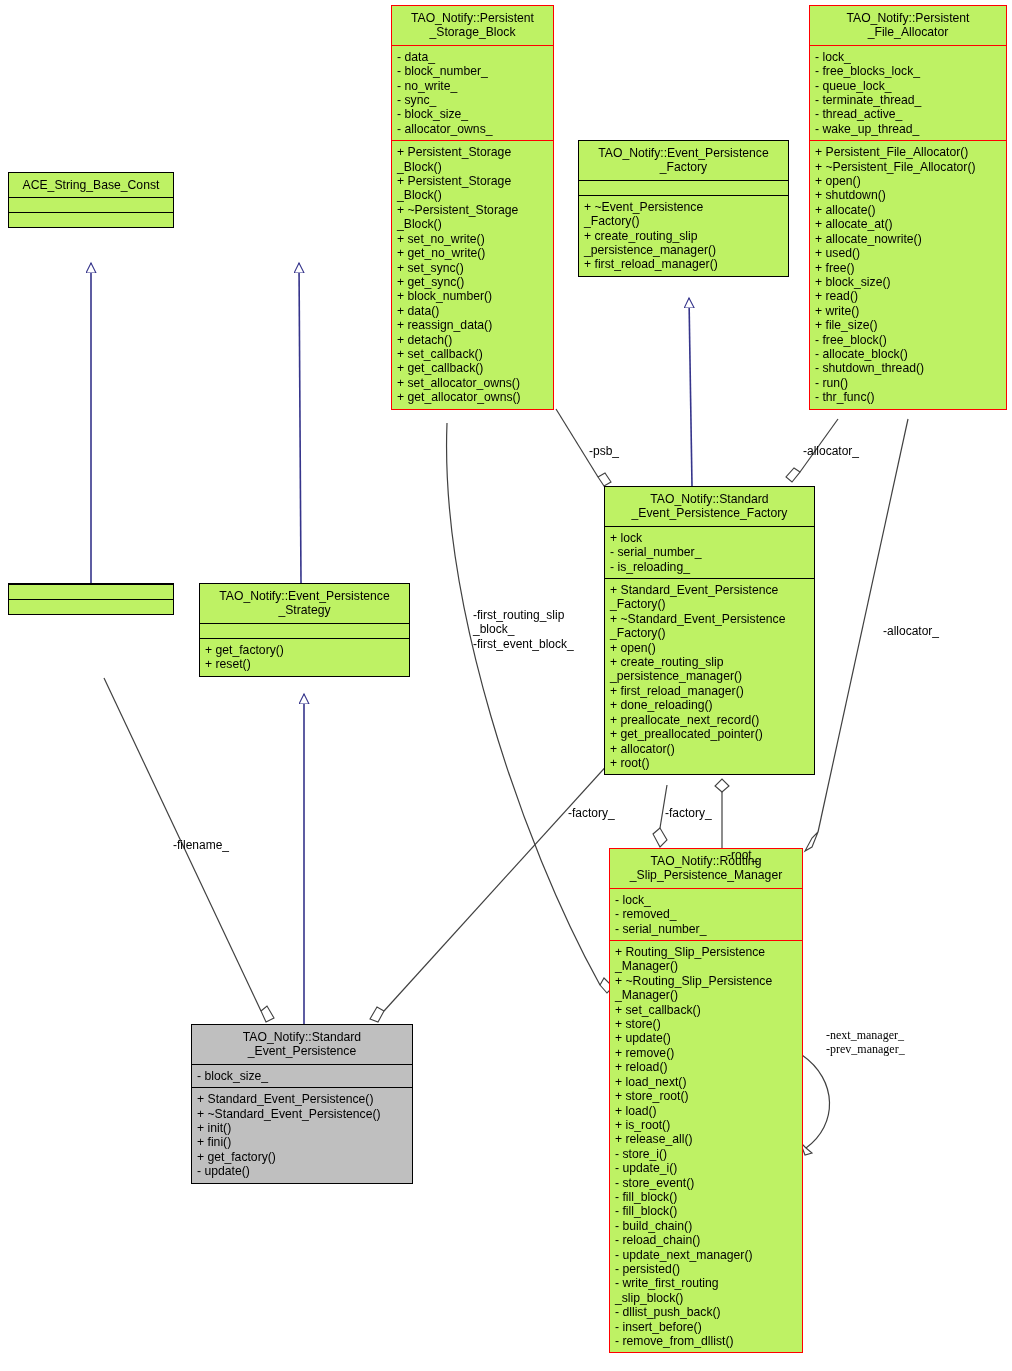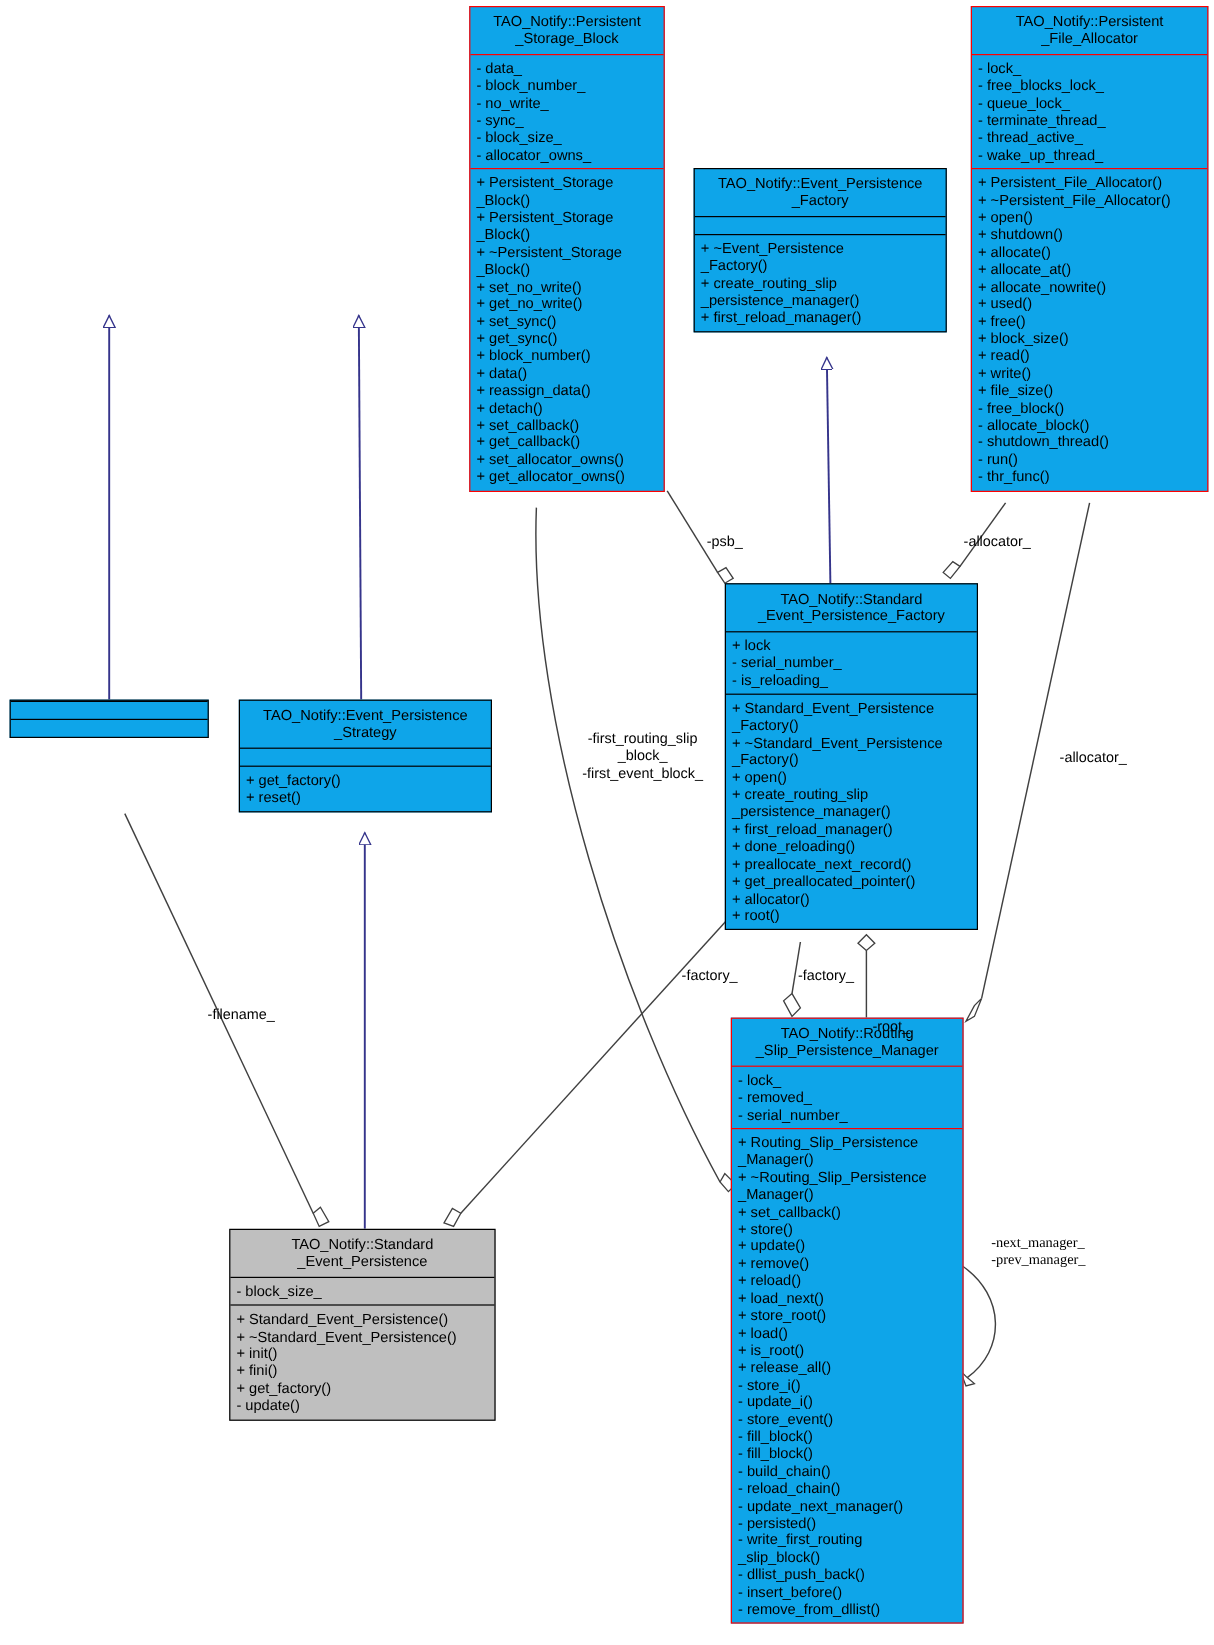--- a/index.html
+++ b/index.html
@@ -17,21 +17,21 @@
     position: absolute; inset: 0;
     width: 1012px; height: 1371px;
   }
   #edges {
     position: absolute; left: 0; top: 0;
     width: 1012px; height: 1371px;
     pointer-events: none;
   }
   .node {
     position: absolute;
-    background: #0ea5e9;
+    background: #bef264;
     border: 1px solid #000000;
     font-size: 12.2px;
     line-height: 14.4px;
     color: #000000;
   }
   .node.red { border-color: #ff0000; }
   .node.red .sep { border-top-color: #ff0000; }
   .node.gray { background: #bfbfbf; }
   .node .title {
     text-align: center;
@@ -51,21 +51,21 @@
     padding: 7px 5px;
   }
   .edge-label {
     position: absolute;
     font-size: 12px;
     line-height: 14.4px;
     color: #000000;
     white-space: pre-line;
     background: transparent;
   }
-  .edge-label.center { text-align: center; }
+  .edge-label.center { }
 </style>
 </head>
 <body>
 
 <div id="canvas">
 
   <svg id="edges" viewBox="0 0 1012 1371" xmlns="http://www.w3.org/2000/svg">
     <defs>
       <marker id="inh" markerWidth="12" markerHeight="12" refX="10" refY="5" orient="auto" markerUnits="userSpaceOnUse">
         <path d="M 0,0 L 10,5 L 0,10 z" fill="#ffffff" stroke="#35348b" stroke-width="1.1"></path>
@@ -127,20 +127,27 @@
       <line x1="722" y1="848" x2="722" y2="792" stroke="#404040" stroke-width="1.2"></line>
       <polygon points="722,792 715,786 722,779 729,786" fill="#ffffff" stroke="#404040" stroke-width="1.1"></polygon>
     </g>
 
     <g>
       <path d="M 802,1055 C 838,1080 838,1125 806,1148" fill="none" stroke="#404040" stroke-width="1.2"></path>
       <polygon points="806,1148 800,1142 805,1155 812,1153" fill="#ffffff" stroke="#404040" stroke-width="1.1"></polygon>
     </g>
   </svg>
 
+  <div class="node" style="left:8px; top:172px; width:166px;">
+    <div class="title">ACE_String_Base_Const</div>
+    <div class="sep"></div>
+    <div class="compartment empty"></div>
+    <div class="sep"></div>
+    <div class="compartment empty"></div>
+  </div>
 
 
   <div class="node red" style="left:391px; top:5px; width:163px;">
     <div class="title">TAO_Notify::Persistent
 _Storage_Block</div>
     <div class="sep"></div>
     <div class="compartment">- data_
 - block_number_
 - no_write_
 - sync_

